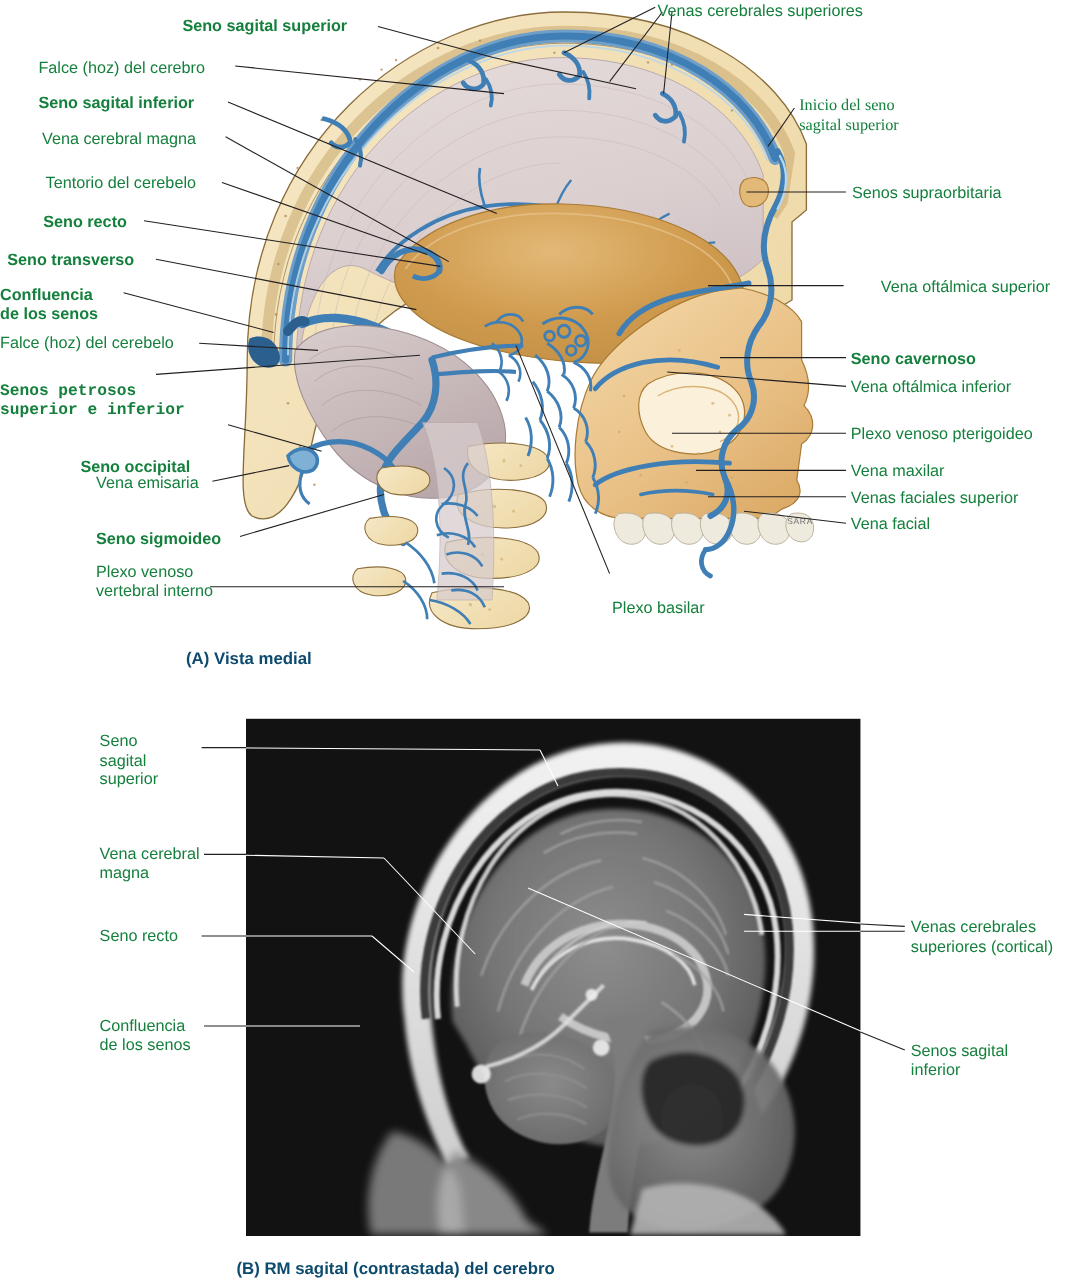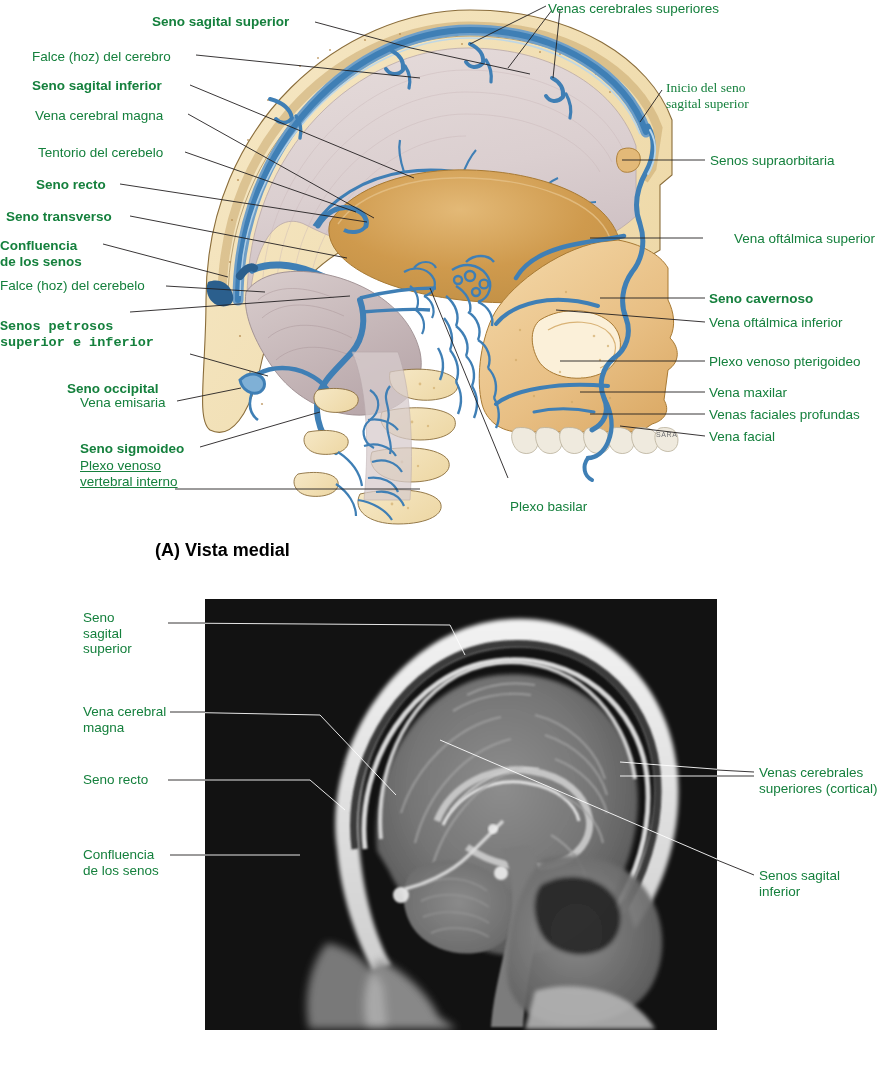--- a/index.html
+++ b/index.html
@@ -3,21 +3,21 @@
 <meta charset="utf-8">
 <style>
   html,body{margin:0;padding:0;background:#ffffff;}
   body{width:892px;height:1071px;position:relative;overflow:hidden;
        font-family:"Liberation Sans", sans-serif;color:#1a1a1a;}
   .page{position:relative;width:892px;height:1071px;}
 
   
   .lbl{position:absolute;font-size:13.5px;line-height:15.5px;color:#15803d;white-space:pre;}
   .lbl.b{font-weight:bold;}
-  .caption{position:absolute;font-size:18px;font-weight:bold;color:#000000;white-space:pre;}
+  .caption{position:absolute;font-size:14px;font-weight:bold;color:#0c4a6e;white-space:pre;}
 
   
   svg.leaders{position:absolute;left:0;top:0;width:892px;height:1071px;overflow:visible;pointer-events:none;}
   svg.leaders line,svg.leaders polyline,svg.leaders path{stroke:#231f20;stroke-width:0.9;fill:none;}
   svg.leaders .white{stroke:#ffffff;stroke-width:0.9;}
 
   
   #panelA{position:absolute;left:0;top:0;width:892px;height:575px;}
   svg.art{position:absolute;left:0;top:0;width:892px;height:575px;overflow:visible;}
 
@@ -356,32 +356,32 @@
       <div class="lbl b" style="left: 36px; top: 177px;">Seno recto</div>
       <div class="lbl b" style="left: 6px; top: 209px;">Seno transverso</div>
       <div class="lbl b" style="left: 0px; top: 238px;">Confluencia
 de los senos</div>
       <div class="lbl" style="left: 0px; top: 278px;">Falce (hoz) del cerebelo</div>
       <div class="lbl b" style="left: 0px; top: 319px; font-family: Liberation Mono, monospace;">Senos petrosos
 superior e inferior</div>
       <div class="lbl b" style="left: 67px; top: 348px; margin-top: 33px;">Seno occipital</div>
       <div class="lbl" style="left: 80px; top: 395px;">Vena emisaria</div>
       <div class="lbl b" style="left: 80px; top: 441px;">Seno sigmoideo</div>
-      <div class="lbl" style="left: 80px; top: 458px; text-decoration: underline;">Plexo venoso
+      <div class="lbl" style="left: 80px; top: 469px;">Plexo venoso
 vertebral interno</div>
       <div class="lbl" style="left: 548px; top: 1px;">Venas cerebrales superiores</div>
       <div class="lbl" style="left: 666px; top: 80px; font-family: Liberation Serif, serif;">Inicio del seno
 sagital superior</div>
       <div class="lbl" style="left: 710px; top: 153px;">Senos supraorbitaria</div>
       <div class="lbl" style="left: 734px; top: 231px;">Vena oftálmica superior</div>
       <div class="lbl b" style="left: 709px; top: 291px;">Seno cavernoso</div>
       <div class="lbl" style="left: 709px; top: 315px;">Vena oftálmica inferior</div>
       <div class="lbl" style="left: 709px; top: 354px;">Plexo venoso pterigoideo</div>
       <div class="lbl" style="left: 709px; top: 385px;">Vena maxilar</div>
-      <div class="lbl" style="left: 709px; top: 407px;">Venas faciales profundas</div>
+      <div class="lbl" style="left: 709px; top: 407px;">Venas faciales superior</div>
       <div class="lbl" style="left: 709px; top: 429px;">Vena facial</div>
       <div class="lbl" style="left: 510px; top: 475px; margin-top: 24px;">Plexo basilar</div>
     </div>
 
   <div class="caption" style="left:155px;top:540px;">(A) Vista medial</div>
 
   <div id="panelB">
     <svg class="mri" viewBox="0 0 512 431">
       <defs>
         <radialGradient id="gBrain" cx="48%" cy="40%" r="58%">
@@ -527,14 +527,15 @@
 magna</div>
       <div class="lbl" style="left: 83px; top: 772px;">Seno recto</div>
       <div class="lbl" style="left: 83px; top: 847px;">Confluencia
 de los senos</div>
       <div class="lbl" style="left: 759px; top: 765px;">Venas cerebrales
 superiores (cortical)</div>
       <div class="lbl" style="left: 759px; top: 868px;">Senos sagital
 inferior</div>
     </div>
 
+  <div class="caption" style="left:197px;top:1049px;">(B) RM sagital (contrastada) del cerebro</div>
 
 </div>
 
 </body></html>

